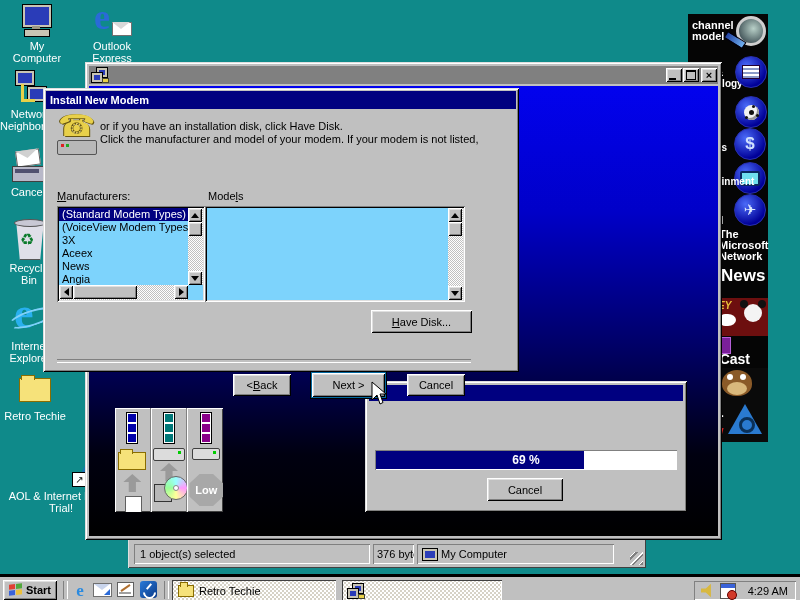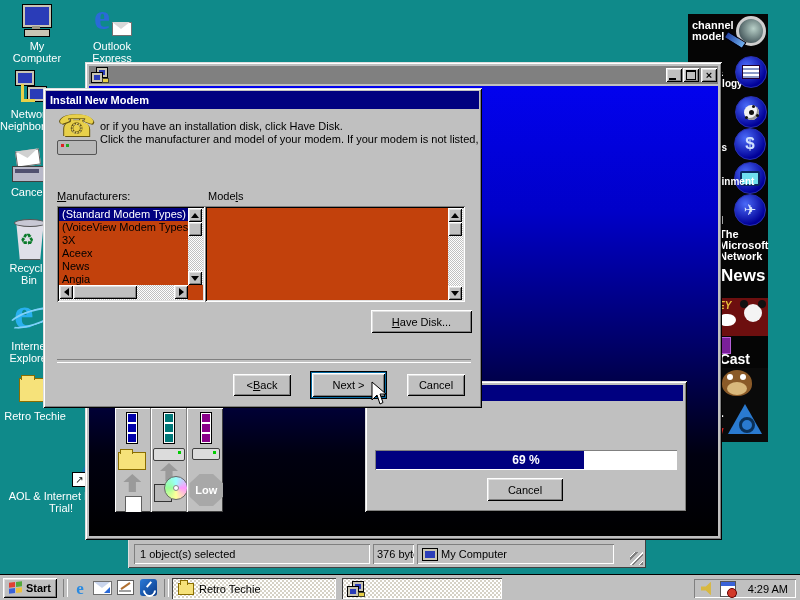--- a/index.html
+++ b/index.html
@@ -20,21 +20,21 @@
   .icbox{position:relative;margin:0 auto;}
   .monitor{position:absolute;background:#c8c4b4;border:1px solid #000;}
   .monitor::after{content:"";position:absolute;inset:2px;background:#2a3cb8;}
   
   #channelbar{position:absolute;left:688px;top:14px;width:80px;height:428px;background:#050505;z-index:1;color:#fff;}
   .chan-circle{position:absolute;width:30px;height:30px;border-radius:50%;
      background:radial-gradient(circle at 35% 30%,#4a6af8,#000098 72%);border:1px solid #2830b0;
      display:flex;align-items:center;justify-content:center;}
   .chan-frag{position:absolute;font-weight:bold;font-size:10px;line-height:10px;}
   
-  .listbox{position:absolute;background:#c2410c;box-shadow:inset 1px 1px 0 #808080,inset -1px -1px 0 #fff,inset 2px 2px 0 #000,inset -2px -2px 0 #dfdfdf;overflow:hidden;}
+  .listbox{position:absolute;background:#7dd3fc;box-shadow:inset 1px 1px 0 #808080,inset -1px -1px 0 #fff,inset 2px 2px 0 #000,inset -2px -2px 0 #dfdfdf;overflow:hidden;}
   .lrow{height:13px;line-height:13px;padding-left:3px;white-space:pre;}
   .lrow.sel{background:#000080;color:#fff;}
   .sb-track{background:repeating-conic-gradient(#fff 0% 25%,#c0c0c0 0% 50%) 0 0/2px 2px;}
   .sb-btn{position:absolute;width:14px;height:14px;background:#c0c0c0;box-shadow:inset 1px 1px 0 #fff,inset -1px -1px 0 #000,inset 2px 2px 0 #dfdfdf,inset -2px -2px 0 #808080;display:flex;align-items:center;justify-content:center;}
   .tri-up{width:0;height:0;border-left:4px solid transparent;border-right:4px solid transparent;border-bottom:5px solid #000;}
   .tri-dn{width:0;height:0;border-left:4px solid transparent;border-right:4px solid transparent;border-top:5px solid #000;}
   .tri-lf{width:0;height:0;border-top:4px solid transparent;border-bottom:4px solid transparent;border-right:5px solid #000;}
   .tri-rt{width:0;height:0;border-top:4px solid transparent;border-bottom:4px solid transparent;border-left:5px solid #000;}
   
   .tb-btn{width:16px;height:14px;background:#c0c0c0;box-shadow:inset 1px 1px 0 #fff,inset -1px -1px 0 #000,inset 2px 2px 0 #dfdfdf,inset -2px -2px 0 #808080;position:relative;display:flex;align-items:center;justify-content:center;font-weight:bold;font-size:11px;line-height:10px;}
@@ -252,21 +252,21 @@
 
   <div class="abs raised" style="left:365px;top:381px;width:322px;height:131px;z-index:4;">
     <div class="abs" style="left:4px;top:4px;right:4px;height:16px;background:#000080;"></div>
     <div class="abs sunken-light" style="left:10px;top:69px;width:302px;height:20px;background:#fff;">
       <div class="abs" style="left: 1px; top: 1px; bottom: 1px; background: rgb(0, 0, 128); width: 69%;"></div>
       <div class="abs" style="left:0;right:0;top:0;bottom:0;display:flex;align-items:center;justify-content:center;color:#fff;font-weight:bold;font-size:12px;">69 %</div>
     </div>
     <div class="abs btn" style="left:122px;top:97px;width:76px;height:23px;">Cancel</div>
   </div>
 
-  <div class="abs raised" style="left:43px;top:88px;width:439px;height:320px;z-index:5;">
+  <div class="abs raised" style="left:43px;top:88px;width:439px;height:284px;z-index:5;padding-left:37px;">
     <div class="abs" style="left:3px;top:3px;right:3px;height:18px;background:#000080;color:#fff;font-weight:bold;line-height:18px;padding-left:4px;">Install New Modem</div>
 
     <div class="abs" style="left:12px;top:26px;width:42px;height:42px;">
       <span class="abs" style="left:2px;top:26px;width:38px;height:13px;background:#b8b8b8;border:1px solid #555;border-radius:2px;"></span>
       <span class="abs" style="left:6px;top:30px;width:3px;height:3px;background:#d22;"></span>
       <span class="abs" style="left:11px;top:30px;width:3px;height:3px;background:#2a2;"></span>
       <span class="abs" style="left:3px;top:-6px;font-size:30px;color:#e8d04a;text-shadow:1px 1px 0 #665510,-1px 0 0 #665510;">☎</span>
     </div>
 
     <div class="abs" style="left:57px;top:32px;line-height:13px;">
@@ -334,21 +334,21 @@
     <div class="abs btn-default" style="left:268px;top:284px;width:75px;height:26px;background:#0369a1;">
       <div class="abs btn" style="left:1px;top:1px;right:1px;bottom:1px;">Next &gt;</div>
     </div>
     <div class="abs btn" style="left:364px;top:286px;width:58px;height:22px;">Cancel</div>
   </div>
 
   <svg class="abs" style="left:371px;top:381px;z-index:30;" width="18" height="26">
     <polygon points="1,1 1,19 6,14 9,23 12,21.5 9,13 15,13" fill="#fff" stroke="#000" stroke-width="1"></polygon>
   </svg>
 
-  <div class="abs" style="left:0;top:574px;width:800px;height:26px;background:#c0c0c0;border-top:1px solid #000000;box-sizing:border-box;z-index:20;">
+  <div class="abs" style="left:0;top:574px;width:800px;height:26px;background:#c0c0c0;border-top:3px solid #000000;box-sizing:border-box;z-index:20;">
     <div class="abs btn" style="left:3px;top:3px;width:54px;height:20px;font-weight:bold;gap:3px;">
       <span style="display:inline-block;width:14px;height:12px;position:relative;transform:skewY(-6deg);">
         <span class="abs" style="left:0;top:0;width:6px;height:5px;background:#e04034;"></span>
         <span class="abs" style="left:7px;top:0;width:6px;height:5px;background:#52a83c;"></span>
         <span class="abs" style="left:0;top:6px;width:6px;height:5px;background:#3a62d8;"></span>
         <span class="abs" style="left:7px;top:6px;width:6px;height:5px;background:#ecc03c;"></span>
       </span>
       <span>Start</span>
     </div>
     <div class="abs" style="left:63px;top:4px;width:3px;height:18px;border-left:1px solid #808080;border-right:1px solid #fff;"></div>

